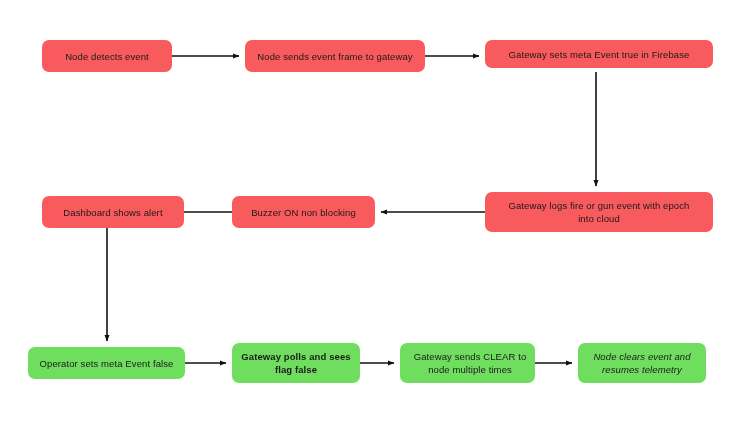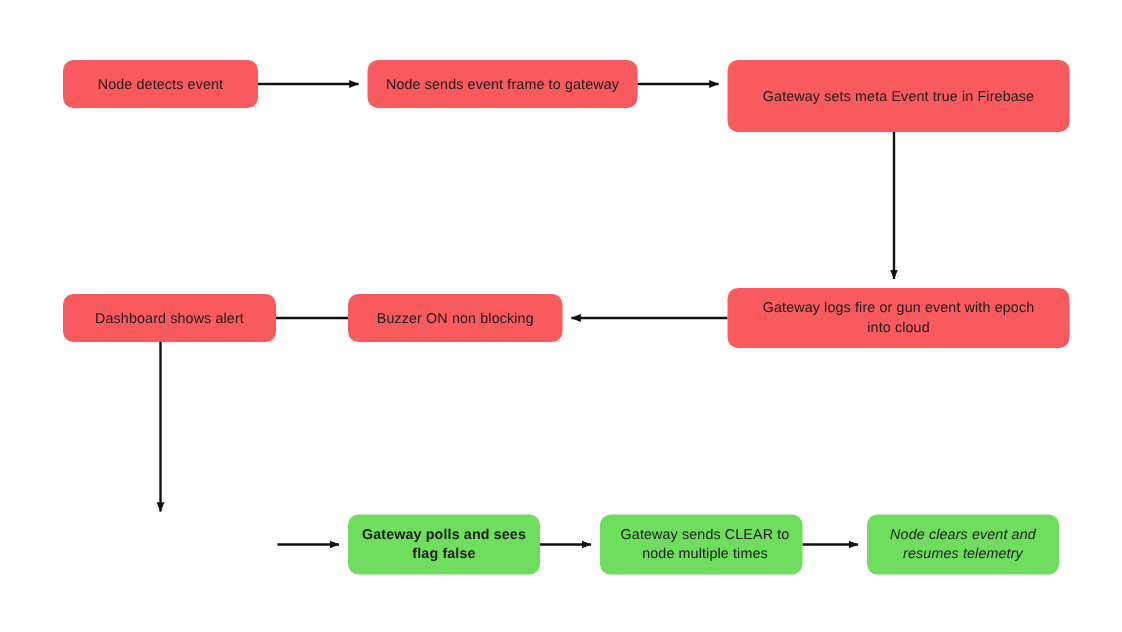--- a/index.html
+++ b/index.html
@@ -91,37 +91,40 @@
   </svg>
 
   <div class="node red" style="left:245px; top:40px; width:180px; height:32px;">
     <span class="node-label">Node sends event frame to gateway</span>
   </div>
 
   <div class="node red" style="left:42px; top:40px; width:130px; height:32px;">
     <span class="node-label">Node detects event</span>
   </div>
 
-  <div class="node red" style="left:485px; top:40px; width:228px; height:48px;">
+  <div class="node red" style="left:485px; top:40px; width:228px; height:28px;">
     <span class="node-label">Gateway sets meta Event true in Firebase</span>
   </div>
 
   <div class="node red" style="left:485px; top:192px; width:228px; height:40px;">
     <span class="node-label">Gateway logs fire or gun event with epoch
 into cloud</span>
   </div>
 
   <div class="node red" style="left:232px; top:196px; width:143px; height:32px;justify-content:flex-end;">
     <span class="node-label">Buzzer ON non blocking</span>
   </div>
 
   <div class="node red" style="left:42px; top:196px; width:142px; height:32px;">
     <span class="node-label">Dashboard shows alert</span>
   </div>
 
+  <div class="node green" style="left:28px; top:347px; width:157px; height:32px;">
+    <span class="node-label">Operator sets meta Event false</span>
+  </div>
 
   <div class="node green" style="left:232px; top:343px; width:128px; height:40px;font-weight:bold;">
     <span class="node-label">Gateway polls and sees
 flag false</span>
   </div>
 
   <div class="node green" style="left:400px; top:343px; width:135px; height:40px;padding-left:12px;">
     <span class="node-label">Gateway sends CLEAR to
 node multiple times</span>
   </div>

